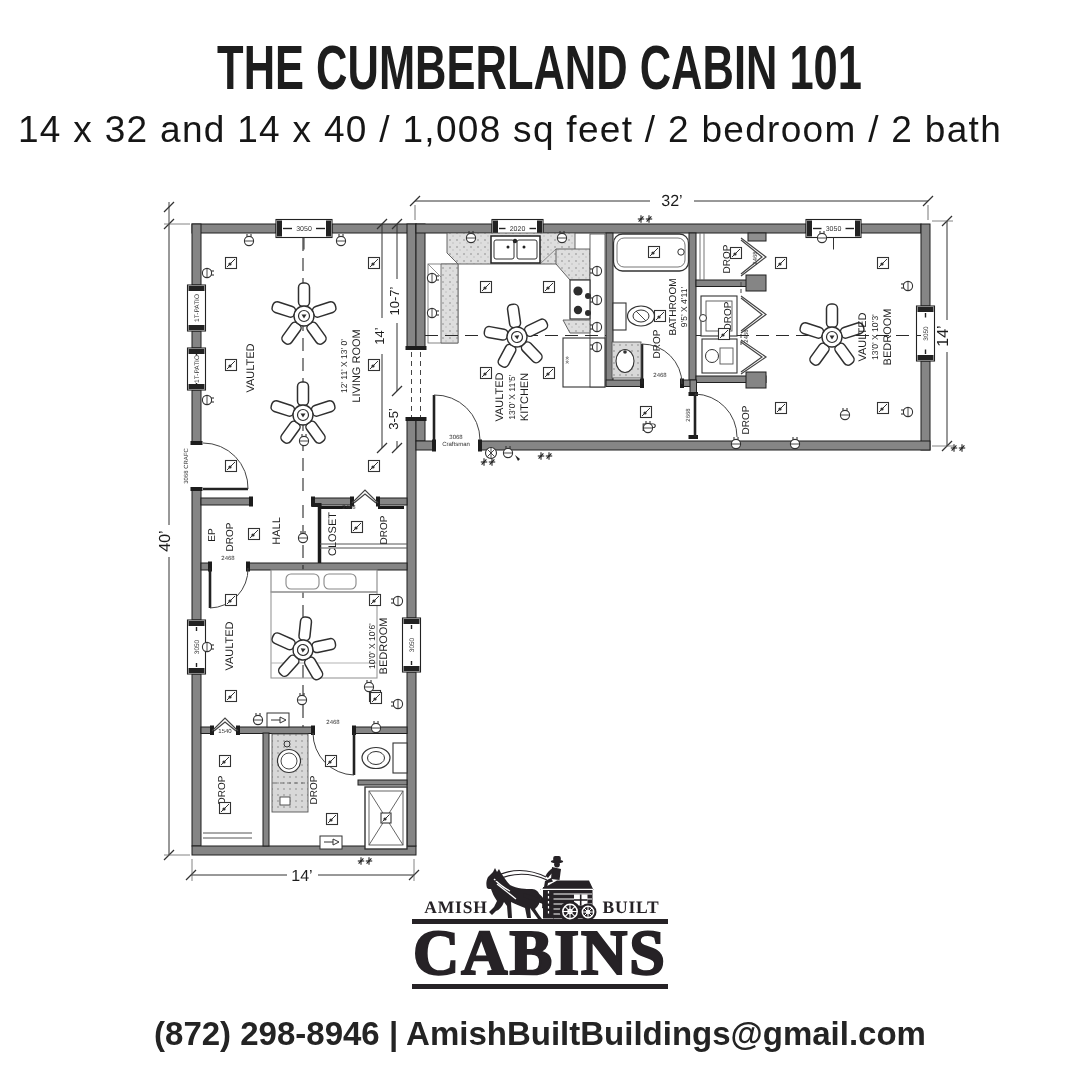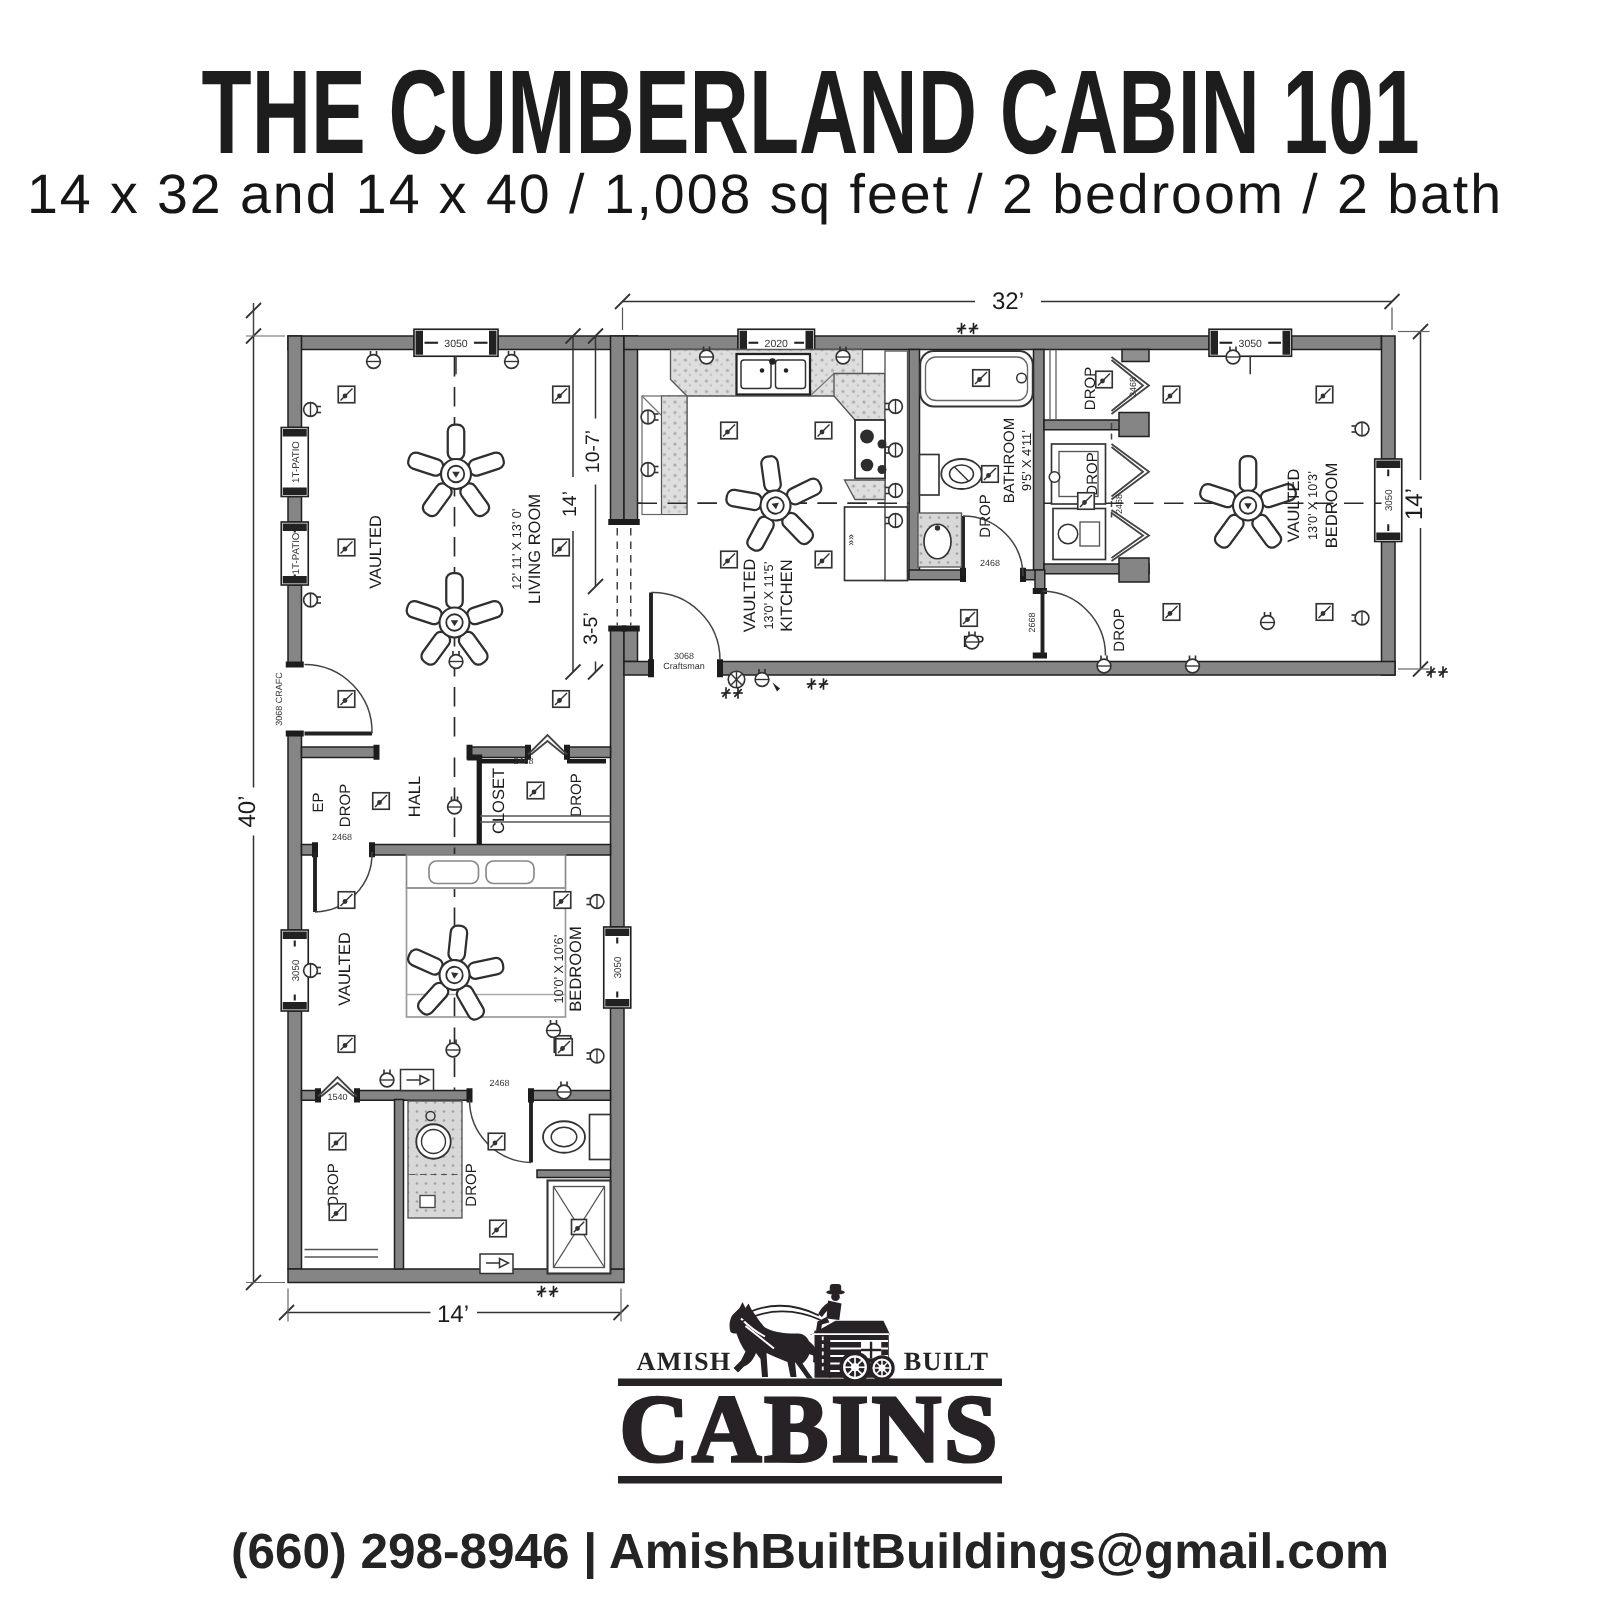--- a/index.html
+++ b/index.html
@@ -1,20 +1,20 @@
 <!DOCTYPE html>
 <html><head>
 <meta charset="utf-8">
 <style>
   html,body{margin:0;padding:0;background:#ffffff;-webkit-font-smoothing:antialiased;}
   body{width:1080px;height:1080px;position:relative;overflow:hidden;
        font-family:"Liberation Sans", sans-serif;}
   svg text{text-rendering:geometricPrecision;-webkit-font-smoothing:antialiased;}
   .title{position:absolute;top:36px;left:0;width:1080px;text-align:center;
-         font-weight:bold;font-size:68px;color:#1d1d1d;}
+         font-weight:bold;font-size:54px;color:#1d1d1d;}
   .titleinner{display:inline-block;transform:scaleX(0.805) scaleY(1.17);transform-origin:center;}
   .subtitle{position:absolute;top:109px;left:0;width:1020px;text-align:center;
             font-size:37px;color:#161616;letter-spacing:1.3px;}
   .contact{position:absolute;top:1015px;left:0;width:1080px;text-align:center;
            font-weight:bold;font-size:33px;color:#242424;}
 </style>
 </head>
 <body>
 
 <div class="title"><span class="titleinner">THE CUMBERLAND CABIN 101</span></div>
@@ -1016,13 +1016,13 @@
 <circle cx="588" cy="912" r="1.8" stroke-width="1.1"></circle>
 <line x1="582.3" y1="912" x2="593.7" y2="912" stroke-width="1"></line>
 <line x1="588" y1="906.3" x2="588" y2="917.7" stroke-width="1"></line>
 <line x1="584" y1="908" x2="592" y2="916" stroke-width="1"></line>
 <line x1="584" y1="916" x2="592" y2="908" stroke-width="1"></line>
 </g>
 </g>
 </g>
   </svg>
 
-<div class="contact">(660) 298-8946 | AmishBuiltBuildings@gmail.com</div>
+<div class="contact">(872) 298-8946 | AmishBuiltBuildings@gmail.com</div>
 
 </body></html>

